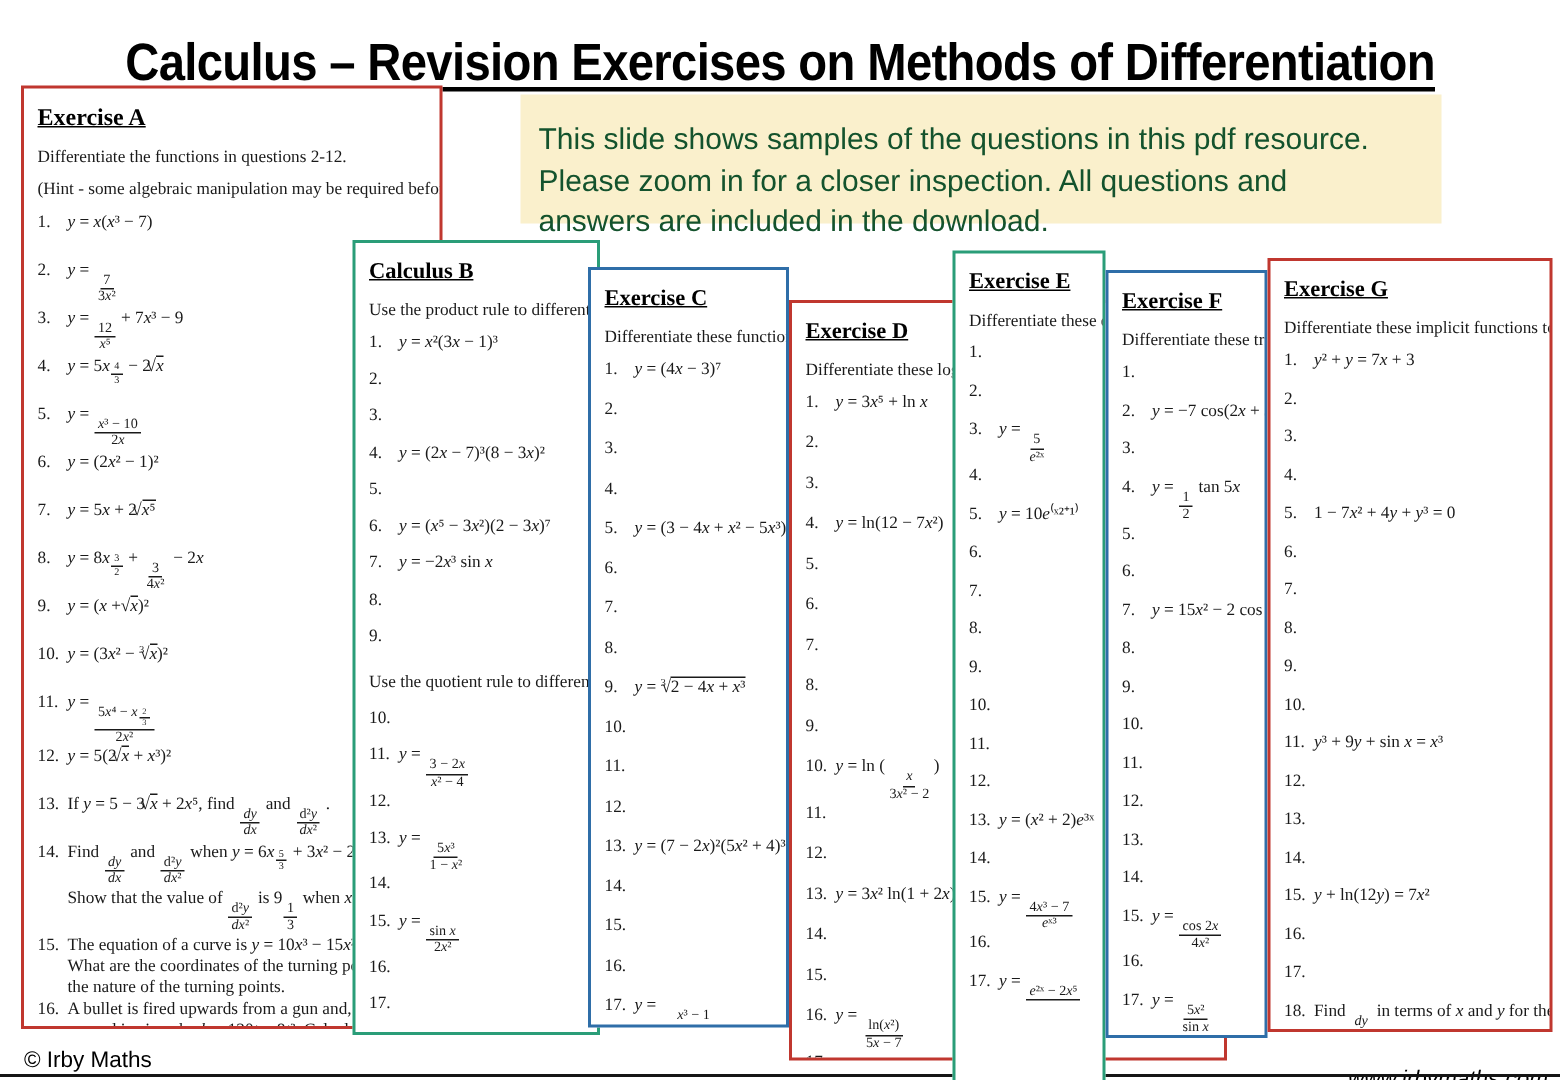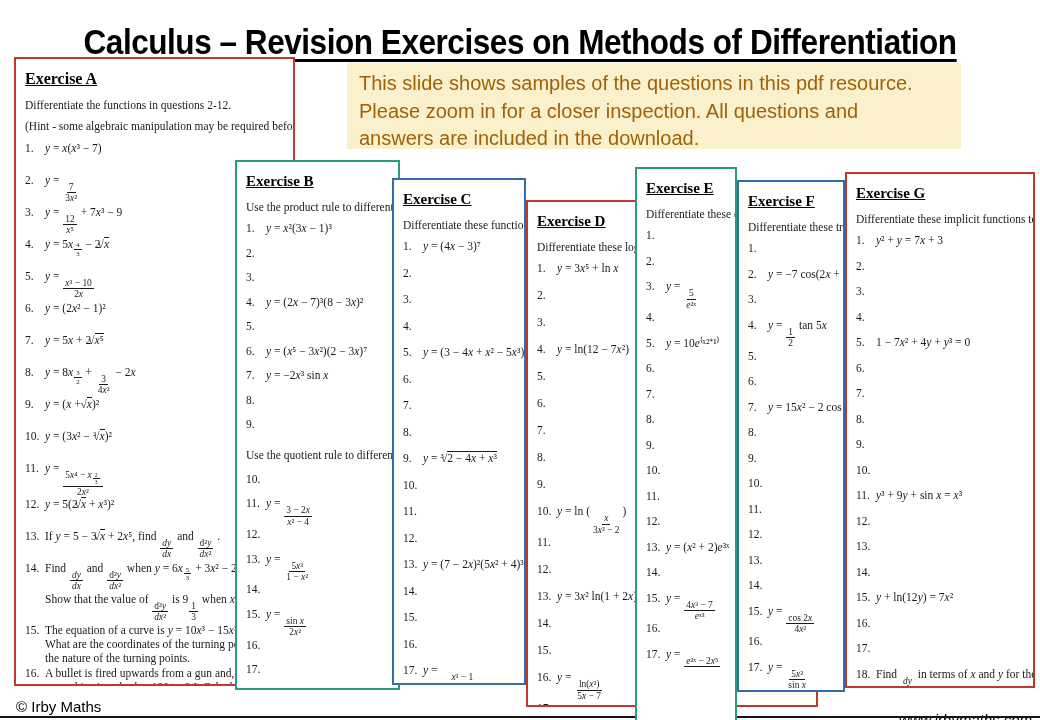--- a/index.html
+++ b/index.html
@@ -8,22 +8,22 @@
 
   
   #title-wrap{position:absolute;left:0;top:22px;width:1040px;text-align:center;}
   #page-title{display:inline-block;transform:scaleX(0.9);transform-origin:center;
     font-family:"Liberation Sans",sans-serif;font-weight:bold;font-size:35px;
     letter-spacing:-0.5px;color:#000;text-decoration:underline;text-underline-offset:5px;
     white-space:nowrap;}
 
   
   #note-box{position:absolute;left:347px;top:63px;width:614px;height:86px;
-    background:#faf0cc;box-sizing:border-box;padding:7px 12px;
-    font-family:"Liberation Sans",sans-serif;font-size:20px;line-height:1.38;color:#a16207;
+    background:#faf0cc;box-sizing:border-box;padding:17px 12px;
+    font-family:"Liberation Sans",sans-serif;font-size:20px;line-height:1.38;color:#14532d;
     white-space:pre-line;}
 
   
   .panel{position:absolute;background:#fff;box-sizing:border-box;border:2px solid #14b8a6;
     padding:8px 8px 8px 9px;overflow:hidden;font-size:11.5px;line-height:1.25;}
   .p-a{left:14px;top:57px;width:281px;height:629px;border-color:#c0372f;z-index:1;}
   .p-b{left:235px;top:160px;width:165px;height:530px;border-color:#2a9d78;z-index:2;}
   .p-c{left:392px;top:178px;width:134px;height:507px;border-color:#2f6ea8;z-index:3;}
   .p-d{left:526px;top:200px;width:292px;height:507px;border-color:#c0372f;z-index:4;}
   .p-e{left:635px;top:167px;width:102px;height:588px;border-color:#2a9d78;z-index:5;}
@@ -167,21 +167,21 @@
       <div class="row">
         <span class="num">15.</span>
         <span class="mth multi">The equation of a curve is <i>y</i> = 10<i>x</i>³ − 15<i>x</i>²<br>What are the coordinates of the turning point<br>the nature of the turning points.</span>
       </div>
       <div class="row">
         <span class="num">16.</span>
         <span class="mth multi">A bullet is fired upwards from a gun and, afte<br>ground is given by <i>h</i> = 120<i>t</i> − 8<i>t</i>². Calculat<br>value of  when this occurs.</span>
       </div>
     </div>
   <div class="panel p-b">
-      <div class="ex-title">Exercise B</div>
+      <div class="ex-title">Calculus B</div>
       <div class="intro">Use the product rule to differentiate th</div>
       <div class="row">
         <span class="num">1.</span>
         <span class="mth"><i>y</i> = <i>x</i>²(3<i>x</i> − 1)³</span>
       </div>
       <div class="row">
         <span class="num">2.</span>
         <span class="mth"></span>
       </div>
       <div class="row">

